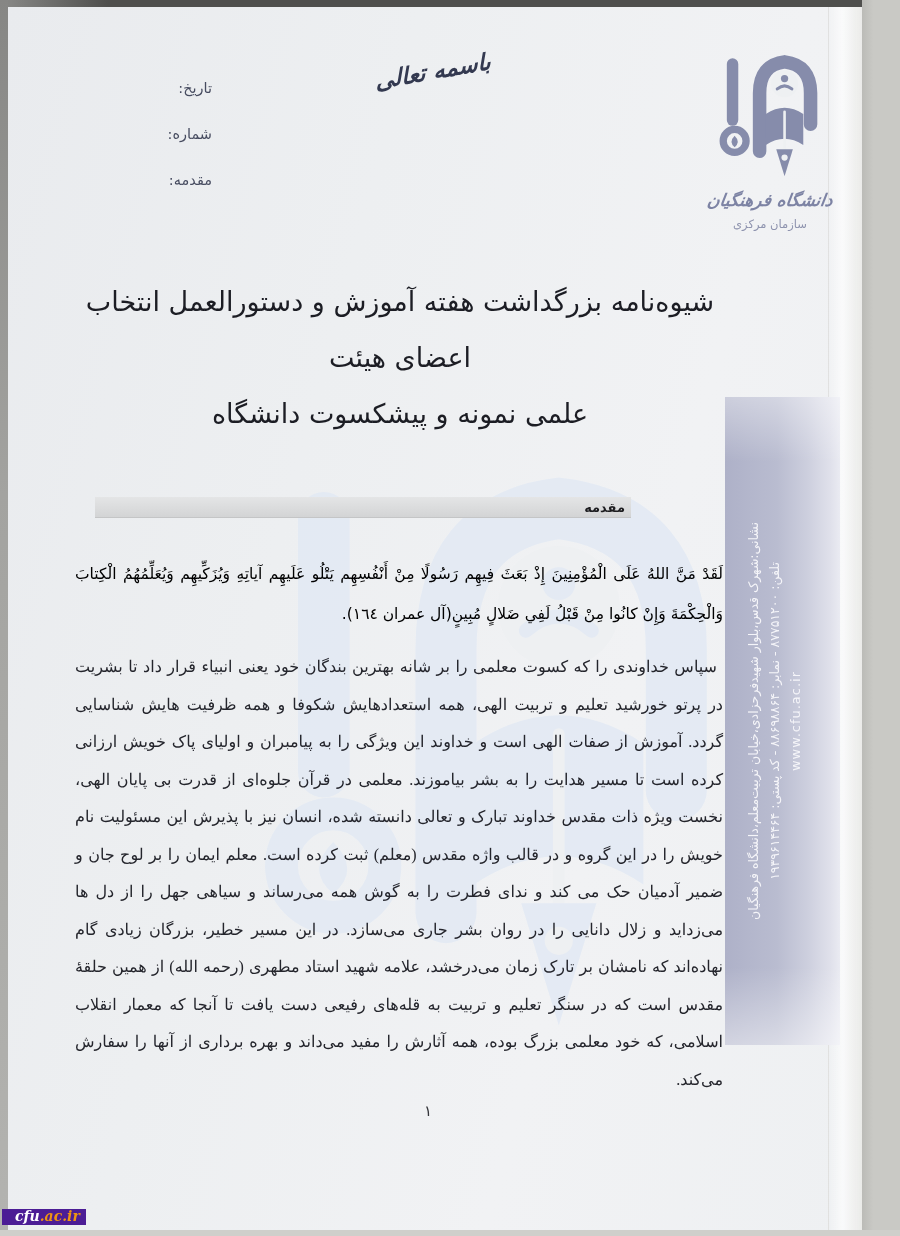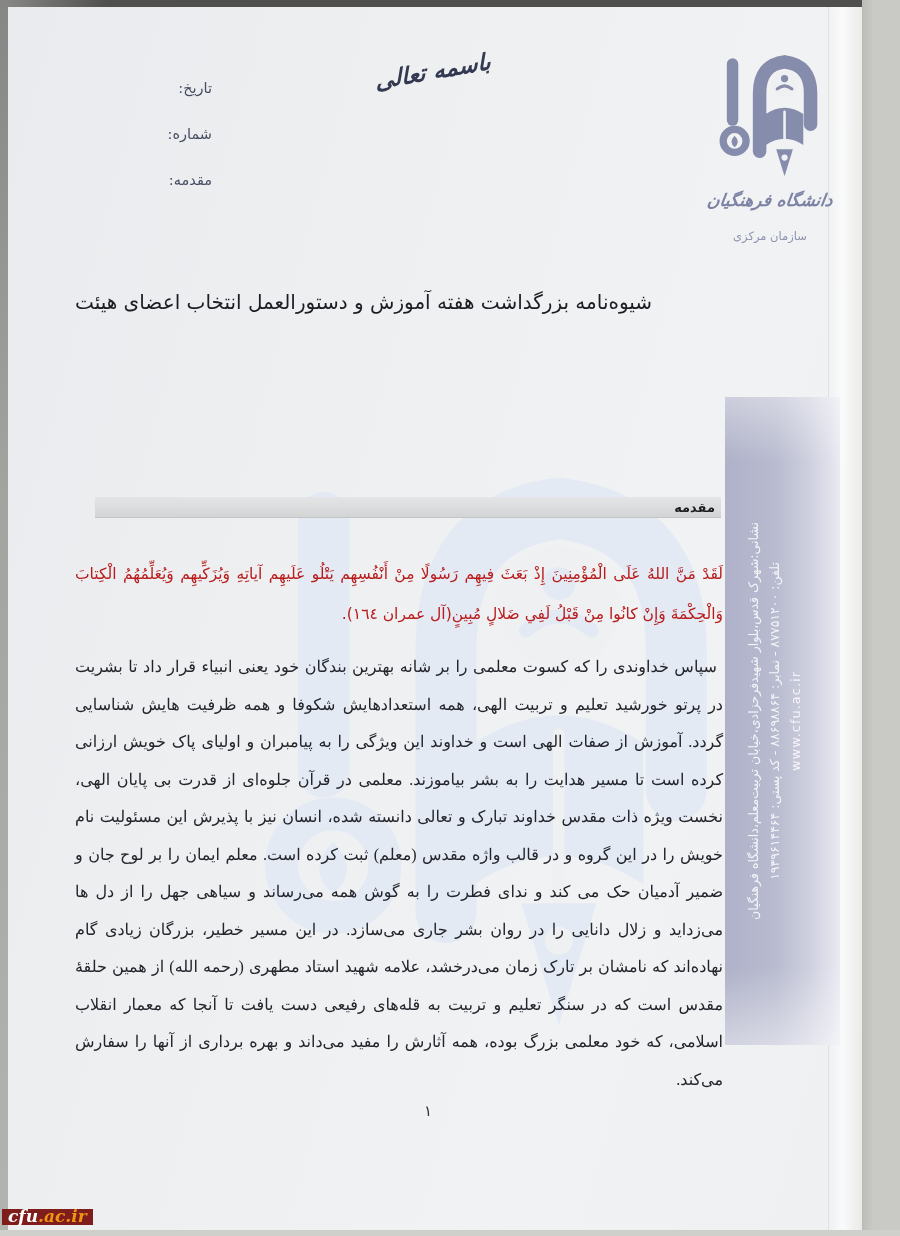--- a/index.html
+++ b/index.html
@@ -41,44 +41,44 @@
     color:#333950; text-align:center;
     transform:rotate(-10deg) skewX(-6deg);
   }
   .logo-block { position:absolute; left:700px; top:48px; width:140px; z-index:3; text-align:center; }
   .logo-mark { width:104px; height:138px; margin:0 auto; color:#868cab; }
   .logo-mark svg { display:block; width:100%; height:100%; }
   .org-name {
     margin-top:4px; font-size:17px; font-weight:bold; font-style:italic;
     color:#7d83a4; transform:skewX(-8deg);
   }
-  .org-sub { margin-top:19px; font-size:11.5px; color:#8e93ae; }
+  .org-sub { margin-top:7px; font-size:11.5px; color:#8e93ae; }
 
   
   .doc-title {
     position:absolute; left:75px; top:274px; width:650px; z-index:3;
-    direction:rtl; text-align:left; color:#1c1d24;
-    font-size:20px; line-height:56px;
+    direction:rtl; text-align:center; color:#1c1d24;
+    font-size:27px; line-height:56px;
   }
 
   
   .section-bar {
-    position:absolute; left:95px; top:497px; width:626px; height:21px; z-index:3;
+    position:absolute; left:95px; top:497px; width:536px; height:21px; z-index:3;
     background:linear-gradient(to bottom,#e4e5e6,#d3d4d5);
     border-bottom:1px solid #c4c5c6;
     direction:rtl; text-align:right; padding:0 6px;
   }
   .section-bar span { font-size:13px; font-weight:bold; color:#1d1d20; line-height:21px; }
 
   
   .content {
     position:absolute; left:75px; top:554px; width:648px; z-index:3;
     direction:rtl; text-align:justify; color:#24252c;
   }
-  .verse { font-size:15.5px; line-height:40px; margin-bottom:14px; color:#b91c1c; }
+  .verse { font-size:15.5px; line-height:40px; margin-bottom:14px; color:#000000; }
   .para  { font-size:16px; line-height:37.5px; margin-bottom:25px; text-indent:6px; word-spacing:1px;font-family:Liberation Serif, serif; }
 
   
   .side-band {
     position:absolute; left:725px; top:397px; width:115px; height:648px; z-index:2;
     background:
       linear-gradient(to bottom, rgba(255,255,255,.38), rgba(255,255,255,0) 10%, rgba(255,255,255,0) 88%, rgba(255,255,255,.45)),
       linear-gradient(to right, #aeb1c8, #b9bcd0 45%, #cdcfde 72%, #e0e1eb 92%, #eaebf2);
   }
   .side-rot {
@@ -87,22 +87,22 @@
     direction:rtl; text-align:center; color:#f5f5f9; padding-top:18px;
   }
   .side-rot .addr  { font-size:12.5px; line-height:21px; letter-spacing:.3px; }
   .side-rot .phone { font-size:12.5px; line-height:21px; letter-spacing:.5px; }
   .side-rot .site  { font-size:13px; line-height:22px; letter-spacing:1px; font-family:"DejaVu Sans", sans-serif; }
 
   
   .page-number { position:absolute; left:415px; top:1102px; width:26px; z-index:3; text-align:center; font-size:15px; color:#34353a; }
   .cfu-badge {
     position:absolute; left:2px; top:1209px; z-index:4;
-    background:#7f1d1d; padding:1px 6px 2px 6px; line-height:13px;
-    font-family:"DejaVu Serif", serif; font-style:italic; font-weight:bold; font-size:17px;
+    background:#4c1d95; padding:1px 6px 2px 13px; line-height:13px;
+    font-family:"DejaVu Serif", serif; font-style:italic; font-weight:bold; font-size:14px;
   }
   .cfu-badge .b1 { color:#ffffff; }
   .cfu-badge .b2 { color:#ef9512; }
 </style>
 </head>
 <body>
 
 <div class="edge-top"></div>
 <div class="edge-left"></div>
 <div class="edge-right"></div>
@@ -154,20 +154,21 @@
         <circle cx="64" cy="104" r="3" fill="var(--page)" stroke="none"></circle>
       </g>
     </svg>
   </div>
   <div class="org-name">دانشگاه فرهنگیان</div>
   <div class="org-sub">سازمان مرکزی</div>
 </div>
 
 <div class="doc-title">
   <div>شیوه‌نامه بزرگداشت هفته آموزش و دستورالعمل انتخاب اعضای هیئت</div>
+  <div>علمی نمونه و پیشکسوت دانشگاه</div>
 </div>
 
 <div class="section-bar">
   <span>مقدمه</span>
 </div>
 
 <div class="content">
   <div class="verse">لَقَدْ مَنَّ اللهُ عَلَى الْمُؤْمِنِينَ إِذْ بَعَثَ فِيهِم رَسُولًا مِنْ أَنْفُسِهِم يَتْلُو عَلَيهِم آياتِهِ وَيُزَكِّيهِم وَيُعَلِّمُهُمُ الْكِتابَ وَالْحِكْمَةَ وَإِنْ كانُوا مِنْ قَبْلُ لَفِي ضَلالٍ مُبِينٍ(آل عمران ١٦٤).</div>
   <p class="para">سپاس خداوندی را که کسوت معلمی را بر شانه بهترین بندگان خود یعنی انبیاء قرار داد تا بشریت در پرتو خورشید تعلیم و تربیت الهی، همه استعدادهایش شکوفا و همه ظرفیت هایش شناسایی گردد. آموزش از صفات الهی است و خداوند این ویژگی را به پیامبران و اولیای پاک خویش ارزانی کرده است تا مسیر هدایت را به بشر بیاموزند. معلمی در قرآن جلوه‌ای از قدرت بی پایان الهی، نخست ویژه ذات مقدس خداوند تبارک و تعالی دانسته شده، انسان نیز با پذیرش این مسئولیت نام خویش را در این گروه و در قالب واژه مقدس (معلم) ثبت کرده است. معلم ایمان را بر لوح جان و ضمیر آدمیان حک می کند و ندای فطرت را به گوش همه می‌رساند و سیاهی جهل را از دل ها می‌زداید و زلال دانایی را در روان بشر جاری می‌سازد. در این مسیر خطیر، بزرگان زیادی گام نهاده‌اند که نامشان بر تارک زمان می‌درخشد، علامه شهید استاد مطهری (رحمه الله) از همین حلقهٔ مقدس است که در سنگر تعلیم و تربیت به قله‌های رفیعی دست یافت تا آنجا که معمار انقلاب اسلامی، که خود معلمی بزرگ بوده، همه آثارش را مفید می‌داند و بهره برداری از آنها را سفارش می‌کند.</p>
 </div>

